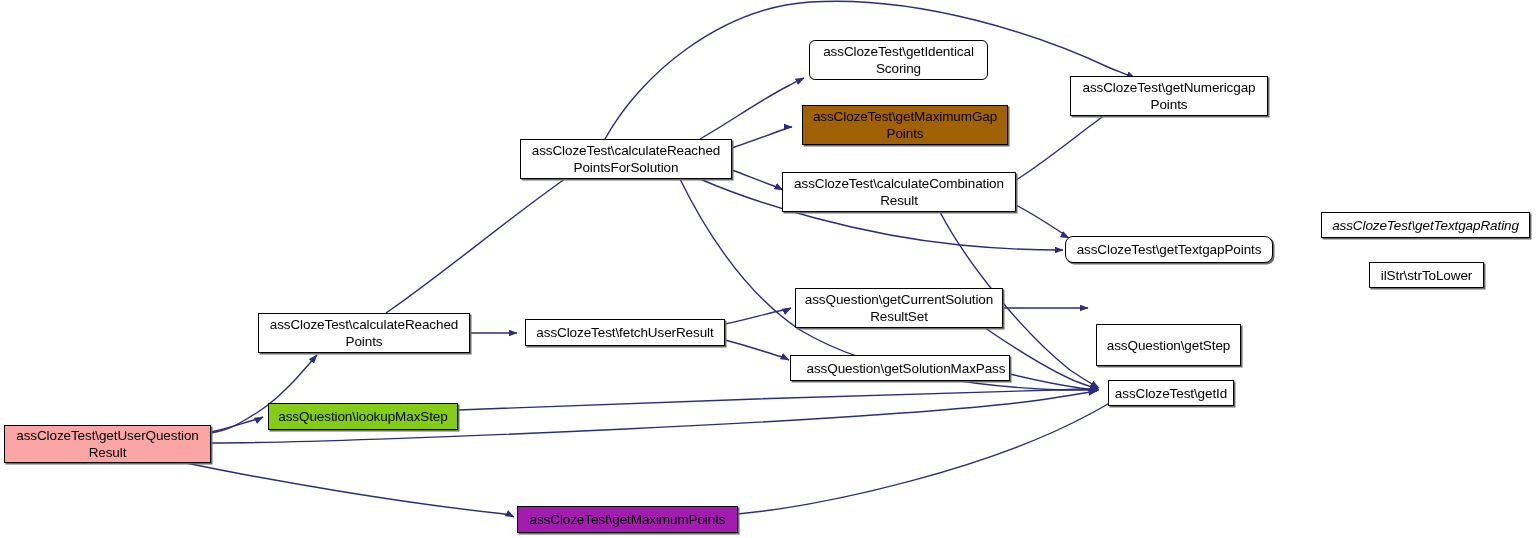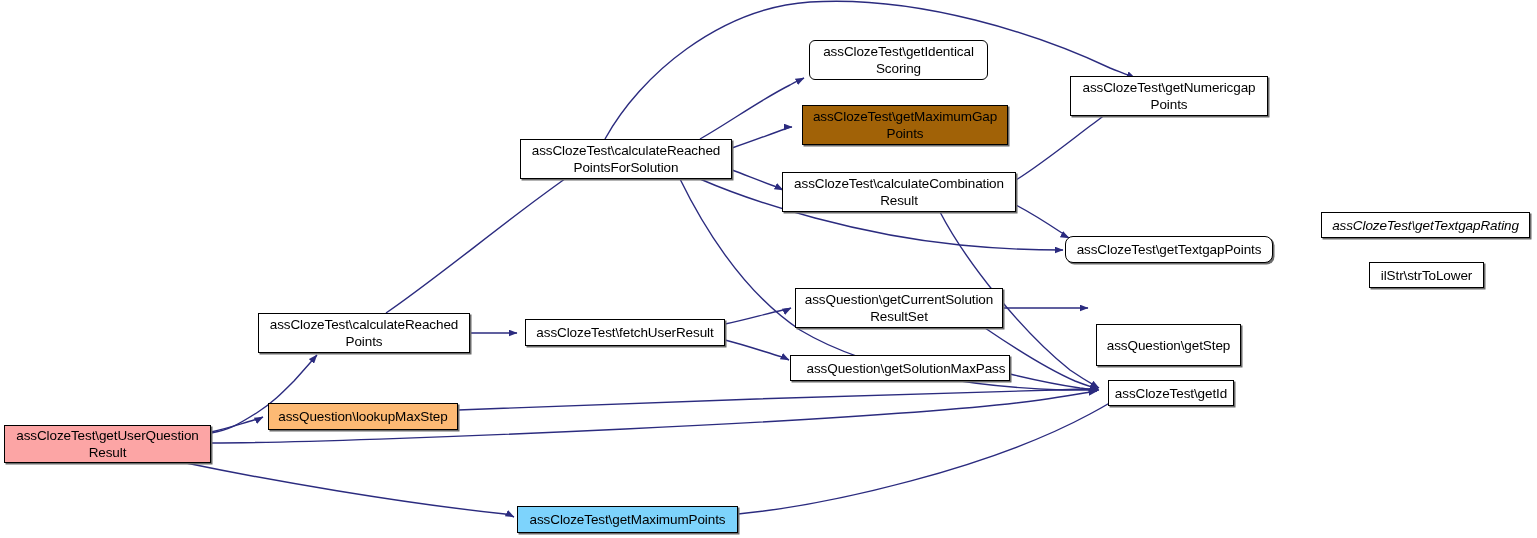--- a/index.html
+++ b/index.html
@@ -82,22 +82,22 @@
         <path d="M985,328 C1010,345 1045,368 1075,381 C1085,385 1092,387 1098,389" fill="none" stroke="#2b2b7f" stroke-width="1.4" marker-end="url(#arrowhead)"></path>
         <path d="M1010,374 C1035,380 1060,385 1080,388 C1088,389 1094,390 1099,390" fill="none" stroke="#2b2b7f" stroke-width="1.4" marker-end="url(#arrowhead)"></path>
       </g>
   </svg>
 
   <div id="node-layer">
       <div class="node root shadow" style="left: 4px; top: 425px; width: 207px; height: 38px; border-color: rgb(0, 0, 0); color: rgb(0, 0, 0); background: #fca5a5;">assClozeTest\getUserQuestion
 Result</div>
       <div class="node shadow" style="left: 258px; top: 313px; width: 212px; height: 40px; border-color: rgb(0, 0, 0); color: rgb(0, 0, 0); background: rgb(255, 255, 255);">assClozeTest\calculateReached
 Points</div>
-      <div class="node shadow" style="left: 268px; top: 403px; width: 190px; height: 27px; border-color: rgb(0, 0, 0); color: rgb(0, 0, 0); background: #fdba74;">assQuestion\lookupMaxStep</div>
-      <div class="node shadow" style="left: 517px; top: 506px; width: 221px; height: 27px; border-color: rgb(0, 0, 0); color: rgb(0, 0, 0); background: #7dd3fc;">assClozeTest\getMaximumPoints</div>
+      <div class="node shadow" style="left: 268px; top: 403px; width: 190px; height: 27px; border-color: rgb(0, 0, 0); color: rgb(0, 0, 0); background: #84cc16;">assQuestion\lookupMaxStep</div>
+      <div class="node shadow" style="left: 517px; top: 506px; width: 221px; height: 27px; border-color: rgb(0, 0, 0); color: rgb(0, 0, 0); background: #a21caf;">assClozeTest\getMaximumPoints</div>
       <div class="node shadow" style="left: 520px; top: 139px; width: 212px; height: 40px; border-color: rgb(0, 0, 0); color: rgb(0, 0, 0); background: rgb(255, 255, 255);">assClozeTest\calculateReached
 PointsForSolution</div>
       <div class="node shadow" style="left: 525px; top: 319px; width: 200px; height: 27px; border-color: rgb(0, 0, 0); color: rgb(0, 0, 0); background: rgb(255, 255, 255);">assClozeTest\fetchUserResult</div>
       <div class="node" style="left: 809px; top: 40px; width: 179px; height: 40px; border-color: rgb(0, 0, 0); color: rgb(0, 0, 0); background: rgb(255, 255, 255); border-radius: 6px;">assClozeTest\getIdentical
 Scoring</div>
       <div class="node shadow" style="left: 794px; top: 105px; width: 206px; height: 40px; border-color: rgb(0, 0, 0); color: rgb(0, 0, 0); background: #a16207; margin-left: 8px;">assClozeTest\getMaximumGap
 Points</div>
       <div class="node shadow" style="left: 782px; top: 172px; width: 234px; height: 40px; border-color: rgb(0, 0, 0); color: rgb(0, 0, 0); background: rgb(255, 255, 255);">assClozeTest\calculateCombination
 Result</div>
       <div class="node shadow" style="left: 795px; top: 288px; width: 208px; height: 40px; border-color: rgb(0, 0, 0); color: rgb(0, 0, 0); background: rgb(255, 255, 255);">assQuestion\getCurrentSolution

